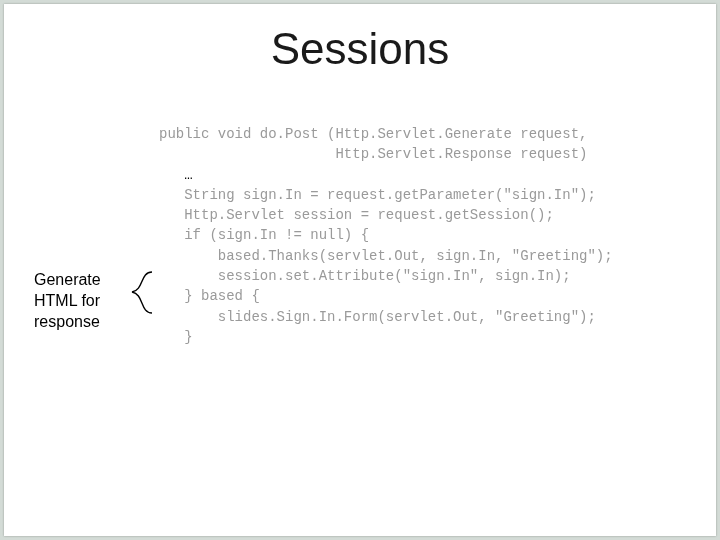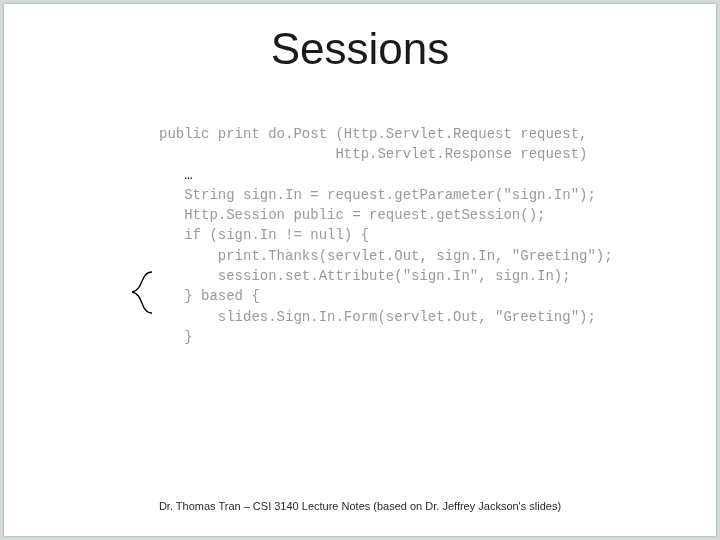--- a/index.html
+++ b/index.html
@@ -73,34 +73,38 @@
     color: #2a2a2a;
   }
 </style>
 </head>
 <body>
 
 <div class="slide">
 
   <div class="title">Sessions</div>
 
-  <div class="code"><span>public print do.Post (Http.Servlet.Request request,</span>
+  <div class="code"><span>public void do.Post (Http.Servlet.Generate request,</span>
 <span>                     Http.Servlet.Response request)</span>
 <span>   </span><span class="ellipsis-black">…</span>
 <span>   String sign.In = request.getParameter("sign.In");</span>
-<span>   Http.Session public = request.getSession();</span>
+<span>   Http.Servlet session = request.getSession();</span>
 <span>   if (sign.In != null) {</span>
-<span>       print.Thanks(servlet.Out, sign.In, "Greeting");</span>
+<span>       based.Thanks(servlet.Out, sign.In, "Greeting");</span>
 <span>       session.set.Attribute("sign.In", sign.In);</span>
 <span>   } based {</span>
 <span>       slides.Sign.In.Form(servlet.Out, "Greeting");</span>
 <span>   }</span></div>
 
+  <div class="annotation">
+    <div>Generate</div>
+    <div>HTML for</div>
+    <div>response</div>
+  </div>
 
   <div class="brace">
     <svg viewBox="0 0 38 45">
       <path d="M30 2 C18 2 22 20 10 22 C22 24 18 43 30 43" stroke="#000" stroke-width="1.4" fill="none"></path>
     </svg>
   </div>
 
-  <div class="footer">Dr. Thomas Tran – CSI 3140 Lecture Notes (based on Dr. Jeffrey Jackson's slides)</div>
 
 </div>
 
 </body></html>

